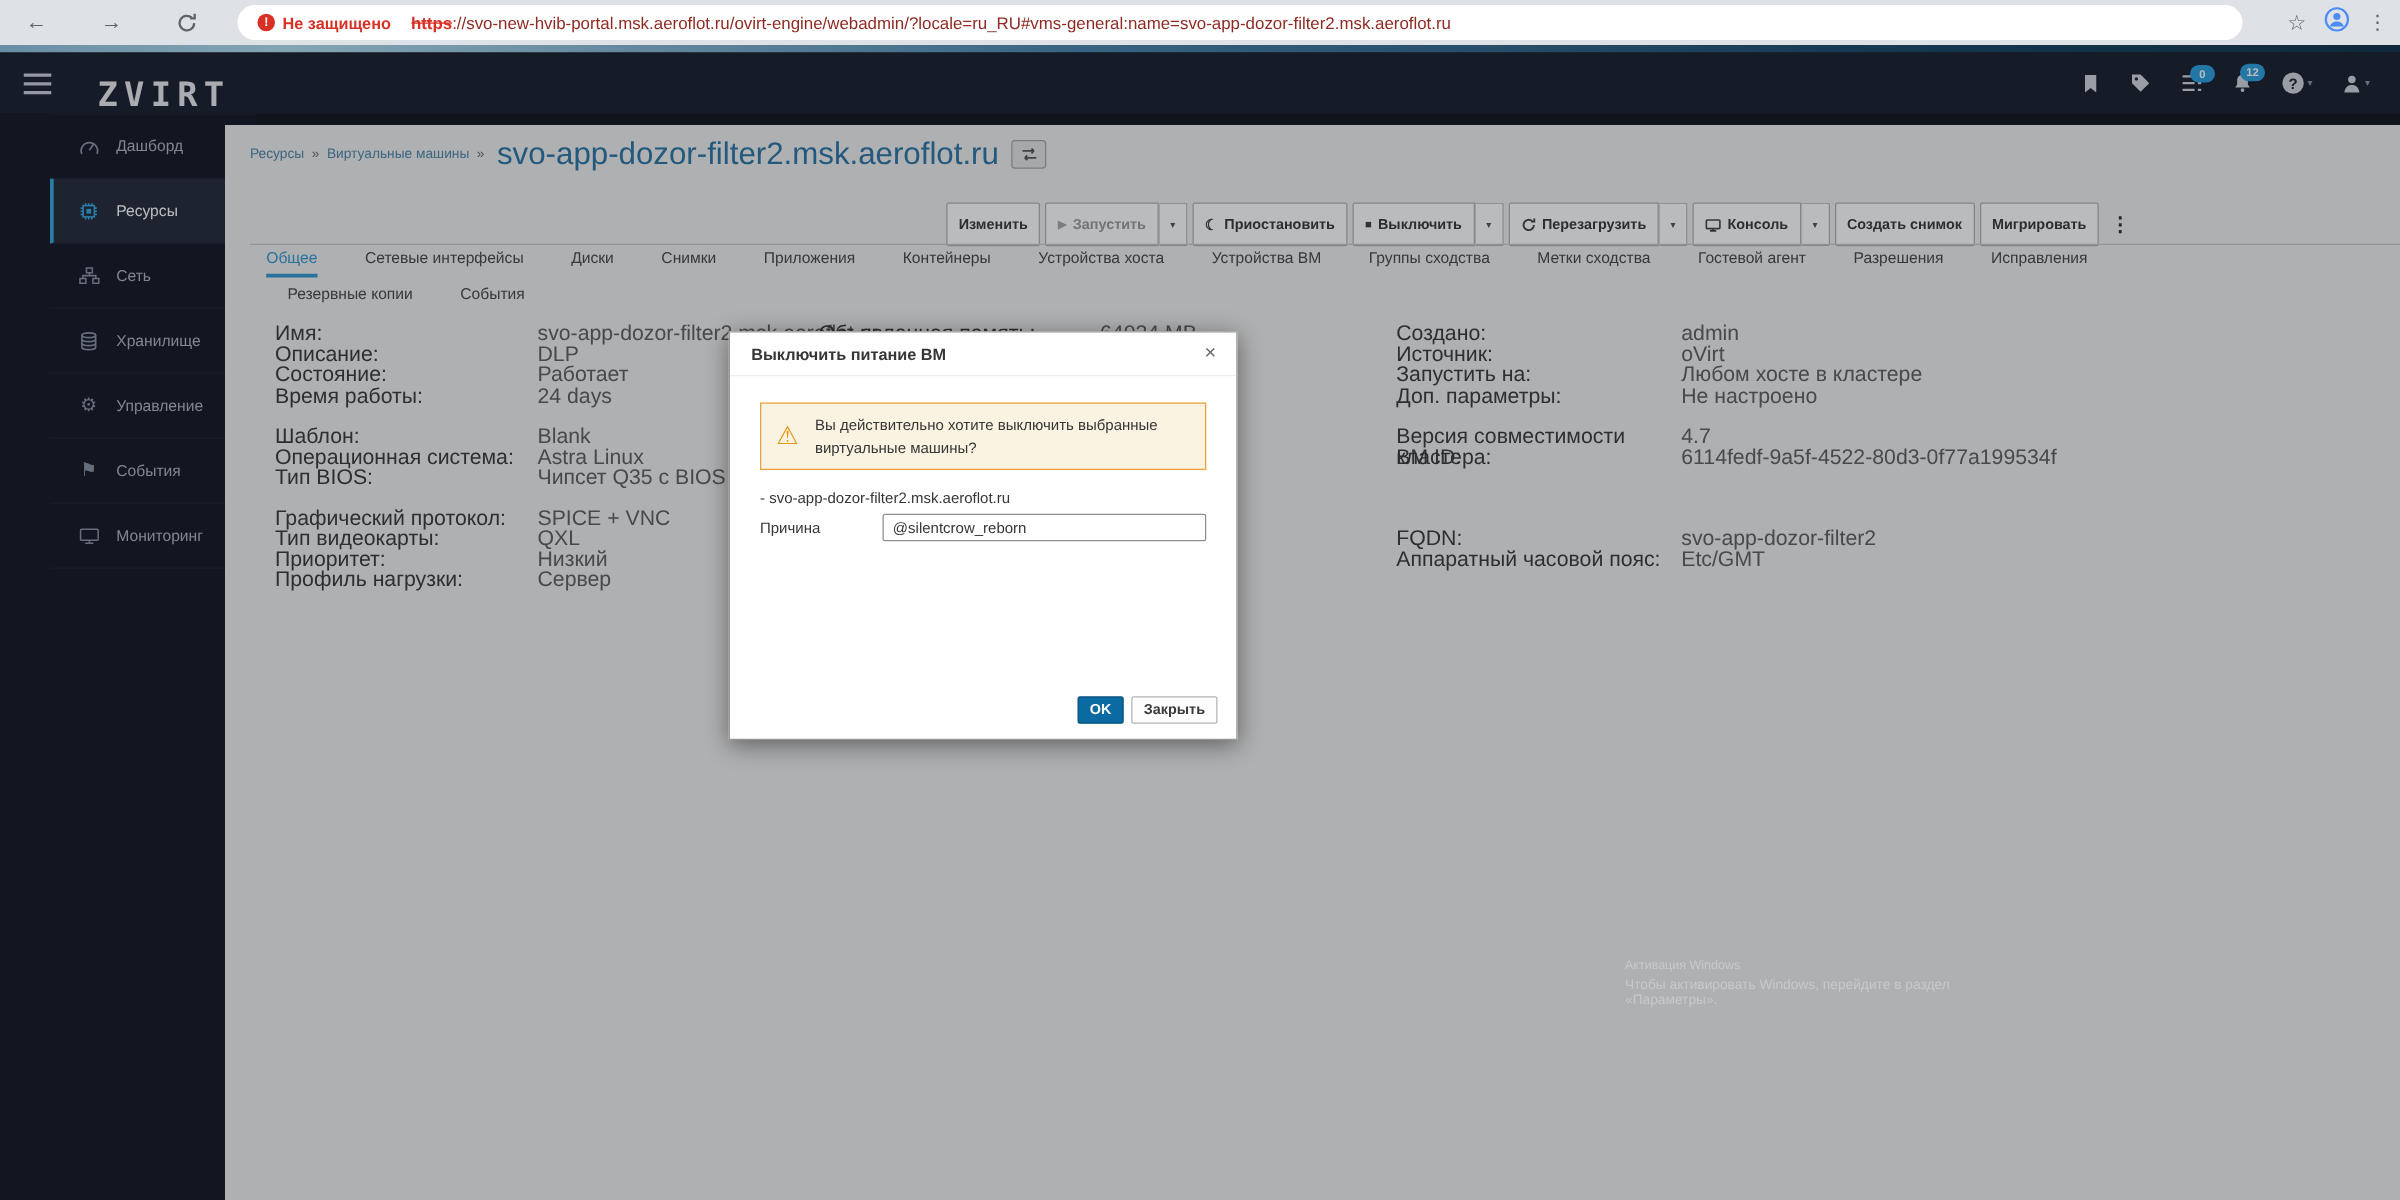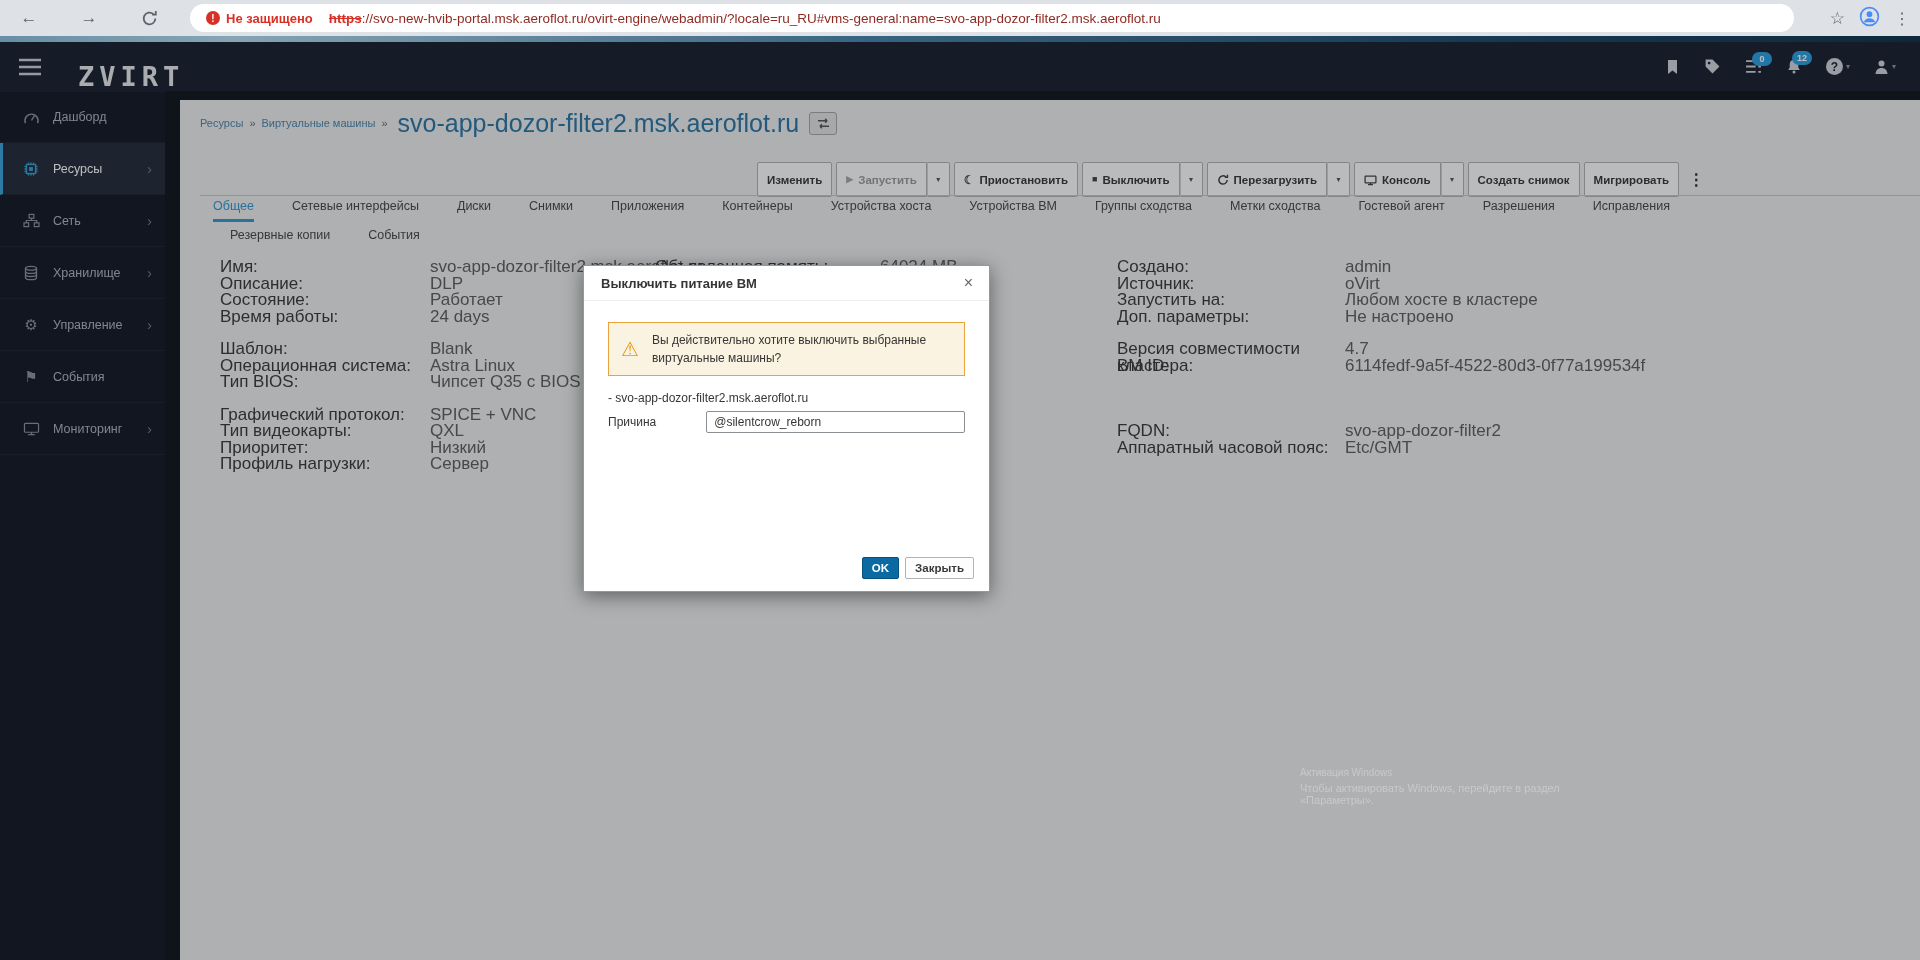--- a/index.html
+++ b/index.html
@@ -22,21 +22,21 @@
           background:linear-gradient(90deg,#8cc0dd 0%,#b5def2 12%,#4a86ae 45%,#1c4a6b 78%,#12344c 100%);}
   .topnav{position:absolute;top:6px;left:0;width:100%;height:49px;background:#1b2130;display:flex;align-items:center;}
   .burger{margin-left:18px;color:#c9cedb;display:flex;}
   .logo{margin-left:36px;font-family:"DejaVu Sans Mono",monospace;font-weight:bold;font-size:27px;letter-spacing:5px;color:#e6e8ec;text-transform:uppercase;margin-top:20px;}
   .tn-icons{margin-left:auto;display:flex;align-items:center;gap:24px;padding-right:24px;}
   .tn-ic{position:relative;color:#cfd4dc;display:flex;align-items:center;gap:3px;}
   .badge{position:absolute;top:-7px;right:-10px;min-width:14px;height:14px;border-radius:8px;background:#2e9fe0;color:#fff;font-size:9px;display:flex;align-items:center;justify-content:center;padding:0 3px;font-weight:bold;}
   .qmark{width:17px;height:17px;border-radius:50%;background:#cfd4dc;color:#1b2130;font-size:12px;font-weight:bold;display:flex;align-items:center;justify-content:center;}
   .tn-caret{font-size:8px;color:#8a93a3;}
   
-  .sidebar{position:absolute;top:55px;left:0;width:165px;bottom:0;background:#161b27;}
+  .sidebar{position:absolute;top:55px;left:0;width:165px;bottom:0;background:#161b27;padding-left:40px;}
   .side-item{height:52px;display:flex;align-items:center;padding-left:21px;border-bottom:1px solid #1f2530;color:#aeb5c1;font-size:12.5px;position:relative;box-sizing:border-box;cursor:pointer;}
   .side-item:first-child{border-top:1px solid #1f2530;}
   .side-item .s-ic{width:20px;margin-right:12px;display:flex;justify-content:center;color:#8a93a3;font-size:15px;line-height:1;}
   .side-item.active{background:#252c3b;color:#ffffff;border-left:3px solid #39a5dc;padding-left:18px;}
   .side-item.active .s-ic{color:#39a5dc;}
   .chev{position:absolute;right:13px;color:#6f7888;font-size:15px;}
   
   .content{position:absolute;left:180px;top:64px;width:1740px;height:860px;background:#eceded;}
   .titlebar{position:absolute;top:4px;left:20px;height:38px;display:flex;align-items:center;}
   .crumb{font-size:11px;color:#4f87ad;cursor:pointer;}

